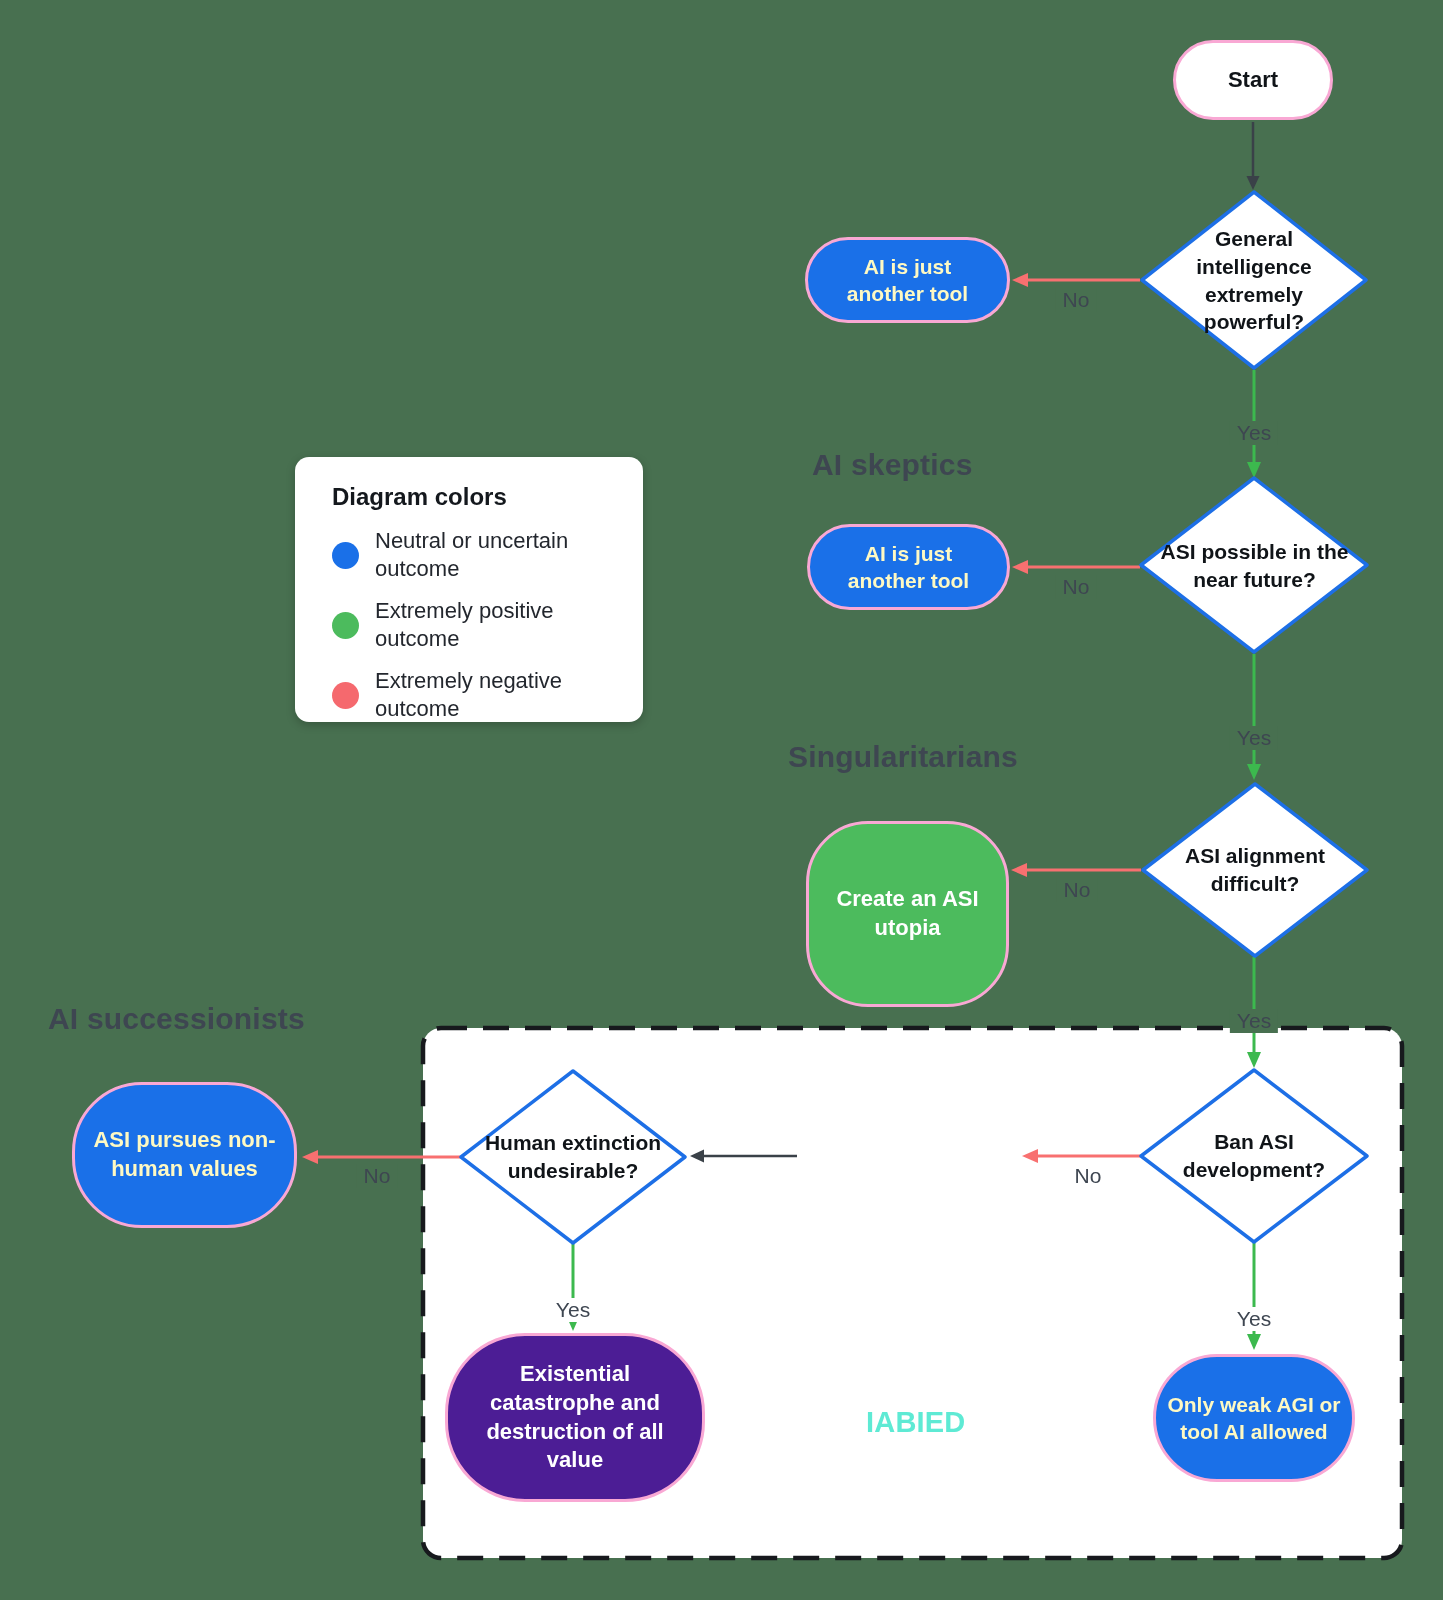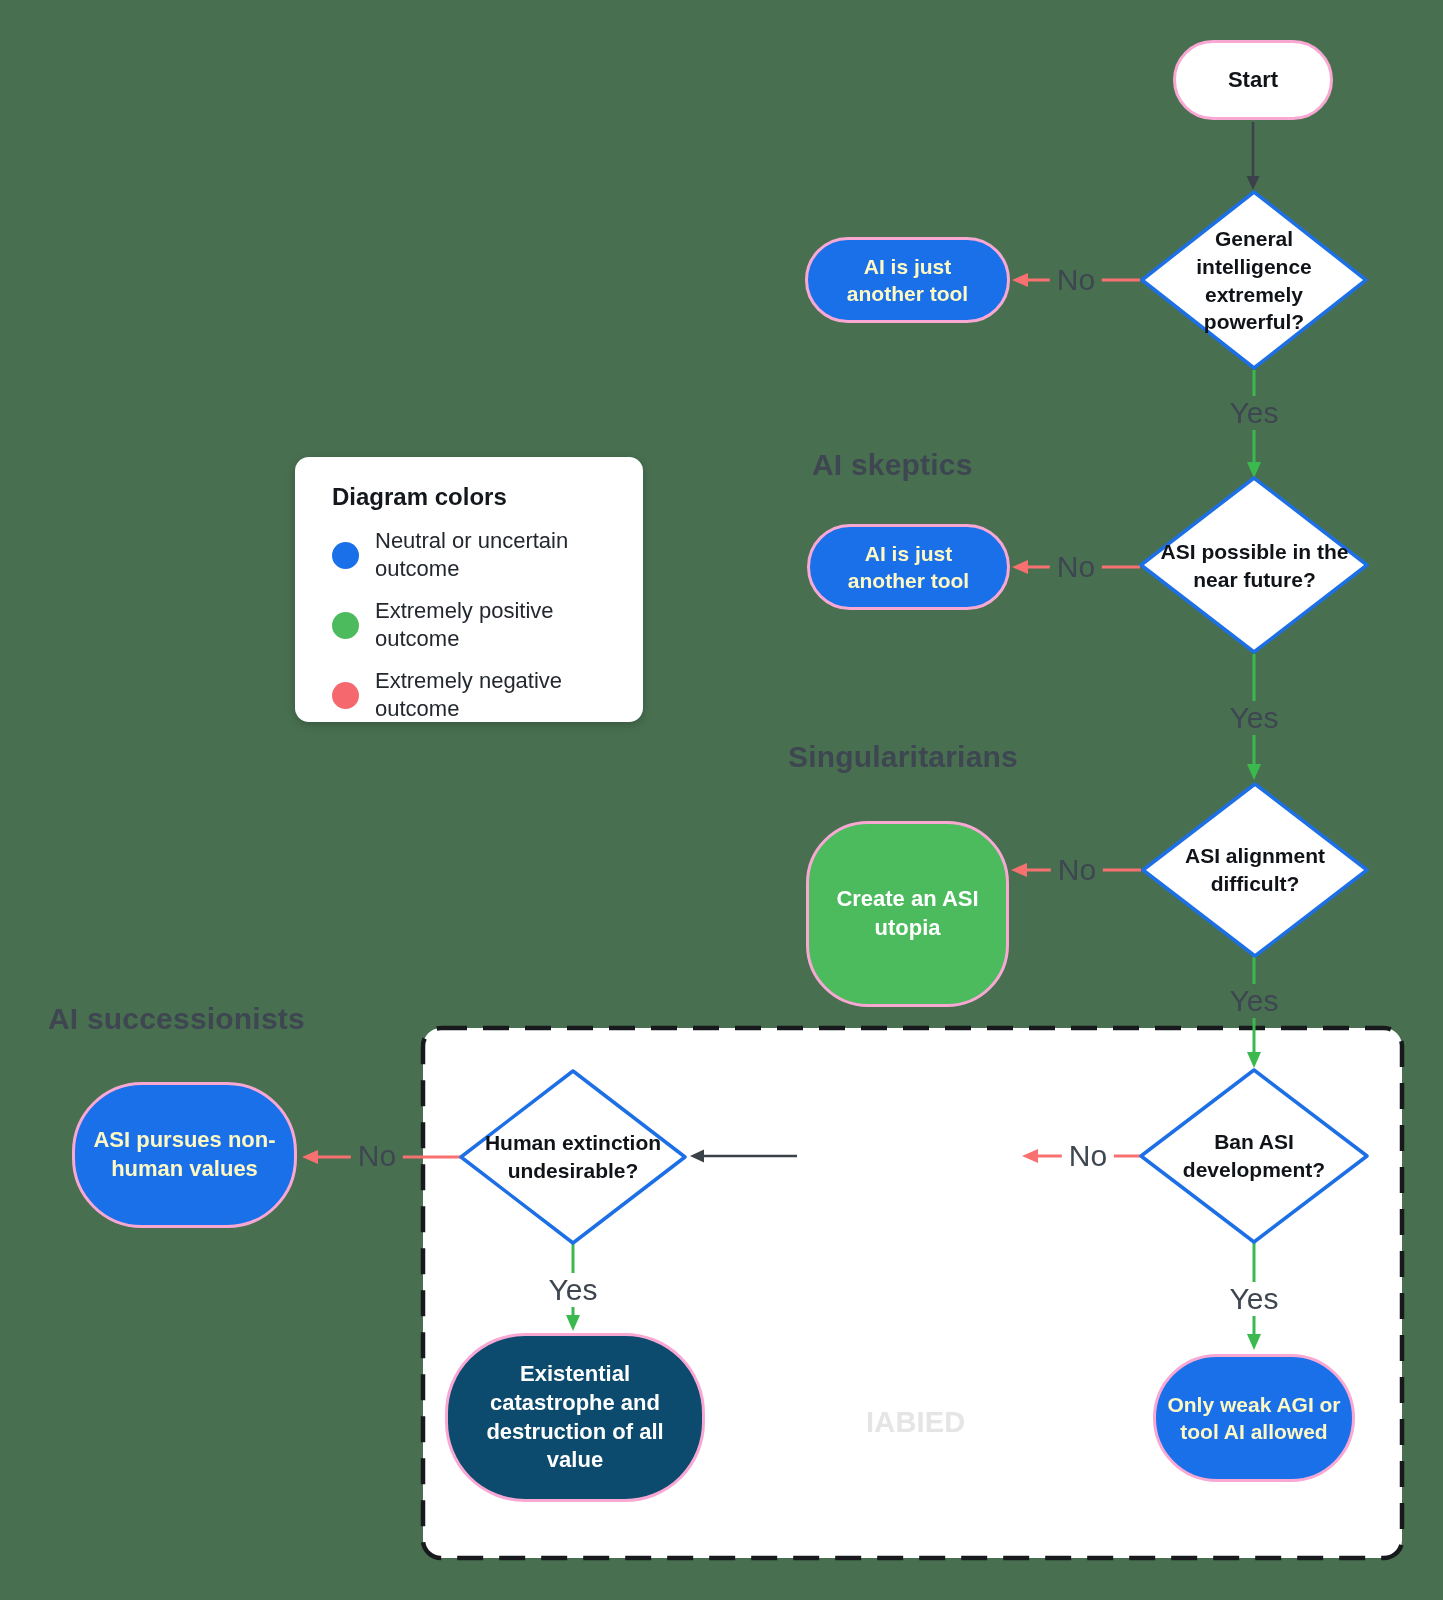--- a/index.html
+++ b/index.html
@@ -12,36 +12,36 @@
   svg.wires{position:absolute;left:0;top:0;width:1443px;height:1600px;}
 
   
   .node{
     position:absolute;display:flex;align-items:center;justify-content:center;
     text-align:center;font-weight:bold;box-sizing:border-box;line-height:1.3;
   }
   .pill{border:3px solid #f9a8d4;}
   .blue{background:#1A70E8;color:#fef9c3;}
   .green{background:#4CBB5D;color:#fff;}
-  .red{background:#0c4a6e;color:#fff;}
+  .red{background:#4c1d95;color:#fff;}
   .white{background:#ffffff;color:#101418;}
 
   .diamond-label{
     position:absolute;display:flex;align-items:center;justify-content:center;
     text-align:center;font-weight:bold;color:#101418;font-size:21px;line-height:1.32;
   }
 
   .section-label{
     position:absolute;font-weight:bold;font-size:30px;color:#3E4651;
     letter-spacing:.2px;white-space:nowrap;
   }
 
   .edge-label{
     position:absolute;transform:translate(-50%,-50%);
-    font-size:30px;color:#3E4651;padding:0 7px;white-space:nowrap;
+    font-size:21px;color:#3E4651;padding:0 7px;white-space:nowrap;margin-top:20px;
   }
   .on-green{background:#487050;}
   .on-white{background:#ffffff;}
 
   
   .legend{
     position:absolute;left:295px;top:457px;width:348px;height:265px;
     background:#fff;border-radius:14px;box-sizing:border-box;
     box-shadow:0 3px 10px rgba(0,0,0,.22);
     padding:26px 22px 24px 37px;
@@ -123,21 +123,21 @@
 
   <div class="node pill blue" style="left:72px;top:1082px;width:225px;height:146px;border-radius:70px;font-size:22px;padding:0 12px;">ASI pursues non-human values</div>
 
   <div class="node pill red" style="left:445px;top:1333px;width:260px;height:169px;border-radius:80px;font-size:22px;padding:0 22px;">Existential catastrophe and destruction of all value</div>
 
   <div class="node pill blue" style="left:1153px;top:1354px;width:202px;height:128px;border-radius:64px;font-size:21px;padding:0 10px;">Only weak AGI or tool AI allowed</div>
 
   <div class="section-label" style="left:812px;top:448px;">AI skeptics</div>
   <div class="section-label" style="left:788px;top:740px;">Singularitarians</div>
   <div class="section-label" style="left:48px;top:1002px;">AI successionists</div>
-  <div class="section-label" style="left:866px;top:1406px;font-size:29px;color:#e5e5e5;">IABIED</div>
+  <div class="section-label" style="left:866px;top:1406px;font-size:29px;color:#5eead4;">IABIED</div>
 
   <span class="edge-label on-green" style="left:1076px;top:280px;">No</span>
   <span class="edge-label on-green" style="left:1254px;top:413px;">Yes</span>
   <span class="edge-label on-green" style="left:1076px;top:567px;">No</span>
   <span class="edge-label on-green" style="left:1254px;top:718px;">Yes</span>
   <span class="edge-label on-green" style="left:1077px;top:870px;">No</span>
   <span class="edge-label on-green" style="left:1254px;top:1001px;">Yes</span>
   <span class="edge-label on-white" style="left:1088px;top:1156px;">No</span>
   <span class="edge-label on-green" style="left:377px;top:1156px;">No</span>
   <span class="edge-label on-white" style="left:573px;top:1290px;">Yes</span>

